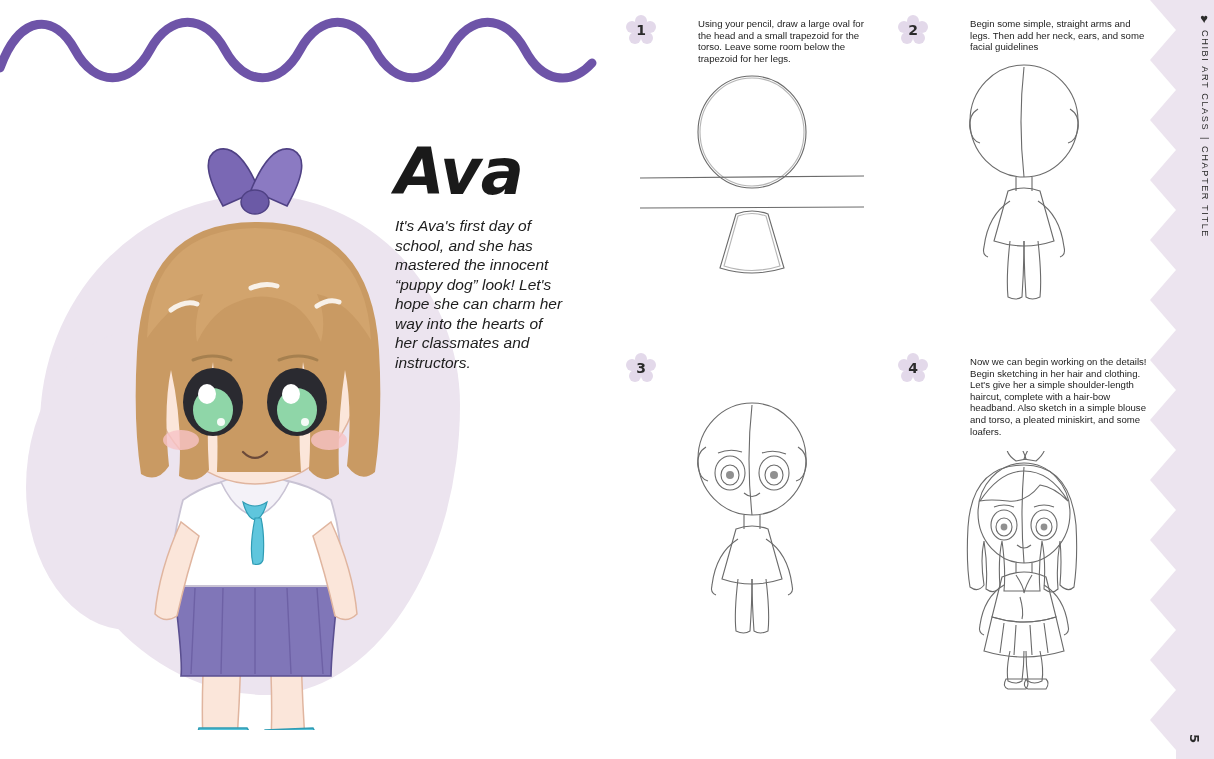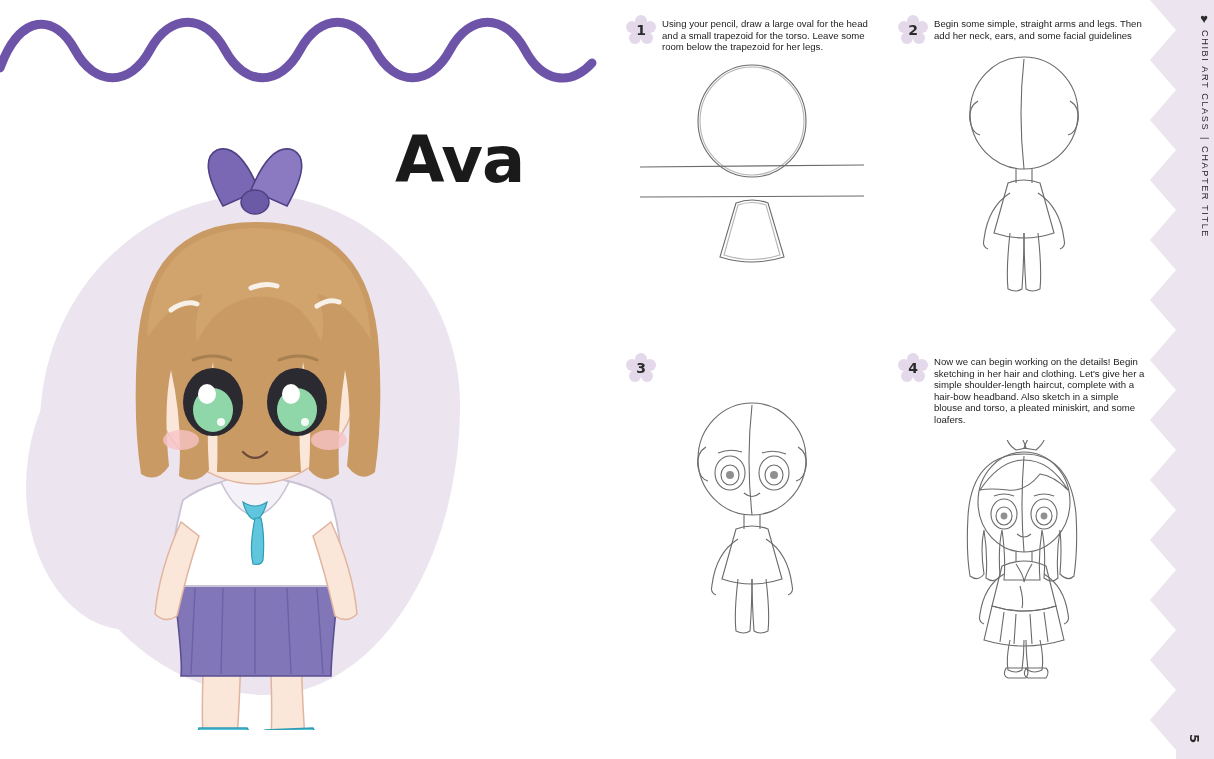--- a/index.html
+++ b/index.html
@@ -35,21 +35,21 @@
     filter:blur(0.4px);
   }
   .blob2{
     position:absolute;left:26px;top:330px;width:240px;height:300px;
     background:#ece4ef;border-radius:50% 50% 55% 45% / 55% 45% 50% 50%;
   }
 
   .character{position:absolute;left:55px;top:110px;width:400px;height:620px;}
 
   .title-block{
-    position:absolute;left:395px;top:130px;width:190px;
+    position:absolute;left:395px;top:142px;width:190px;font-style:italic;
   }
   .page-title{
     font-family:"DejaVu Sans", sans-serif;
     font-weight:bold;
     font-size:64px;
     line-height:60px;
     letter-spacing:-1px;
     color:#1a1a1a;
     margin:0 0 14px 0;
   }
@@ -88,20 +88,21 @@
     position:absolute;left:0;top:0;width:30px;height:30px;
     display:flex;align-items:center;justify-content:center;
     font-family:"DejaVu Sans", sans-serif;
     font-weight:bold;font-size:14px;color:#2b2b2b;
     z-index:3;
   }
   .step-text{
     font-family:"Liberation Sans", sans-serif;
     font-size:9.6px;line-height:11.6px;color:#1d1d1d;
     width:212px;
+    margin-left:36px;
   }
   .step-art{
     margin-top:6px;
     width:252px;height:250px;
     position:relative;
   }
   .step-1 .step-art,.step-2 .step-art{height:252px;}
   .step-3 .step-art,.step-4 .step-art{height:250px;margin-top:14px;}
 
   
@@ -198,20 +199,21 @@
       <path d="M224 250 q20 -8 38 0" stroke="#a6804f" stroke-width="3" fill="none" stroke-linecap="round"></path>
 
       <ellipse cx="126" cy="330" rx="18" ry="10" fill="#f7c3c6" opacity="0.8"></ellipse>
       <ellipse cx="274" cy="330" rx="18" ry="10" fill="#f7c3c6" opacity="0.8"></ellipse>
 
       <path d="M188 342 q12 12 24 0" stroke="#6b4a3a" stroke-width="2.2" fill="none" stroke-linecap="round"></path>
     </svg>
 
     <div class="title-block">
       <h1 class="page-title">Ava</h1>
+      <p class="intro-text">It's Ava's first day of school, and she has mastered the innocent “puppy dog” look! Let's hope she can charm her way into the hearts of her classmates and instructors.</p>
     </div>
   </div>
 
   <div class="page-divider"></div>
 
   <div class="right-page">
     <div class="steps-area">
 
       <div class="step step-1">
         <div class="step-head">

